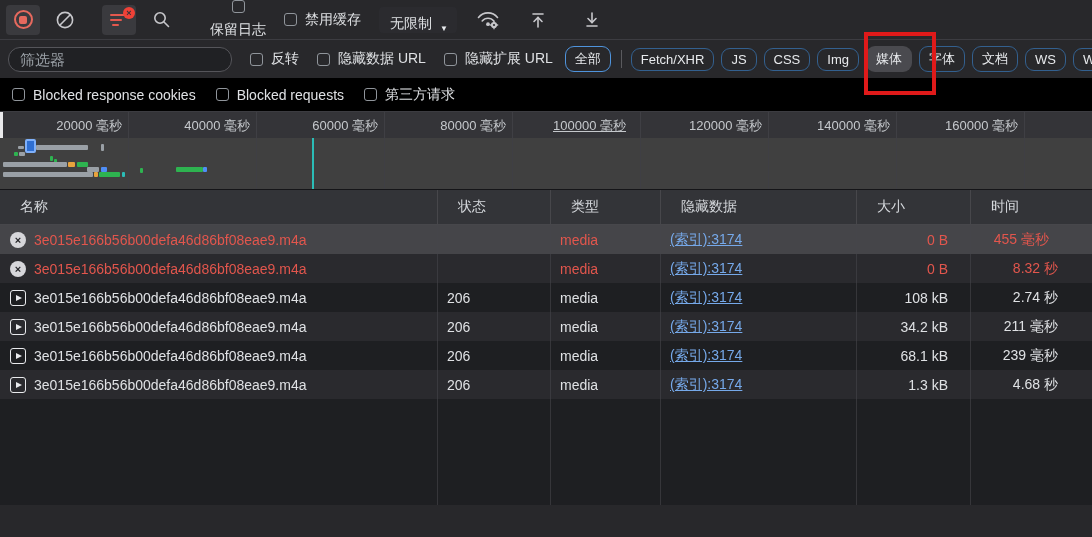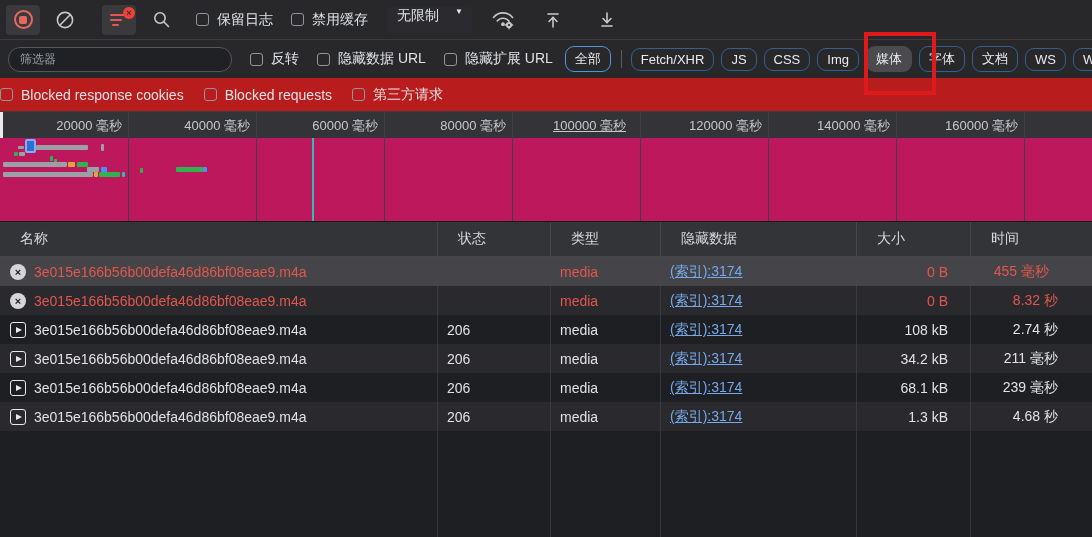--- a/index.html
+++ b/index.html
@@ -23,44 +23,44 @@
   .funnel { position:relative; width:19px; height:14px; }
   .funnel i { position:absolute; height:2.5px; border-radius:2px; background:#e5584e; }
   .funnel i:nth-child(1){ top:1px; left:0; width:17px; }
   .funnel i:nth-child(2){ top:6px; left:0; width:12px; }
   .funnel i:nth-child(3){ top:11px; left:2px; width:7px; }
   .fbadge { position:absolute; top:2px; right:1px; width:12px; height:12px; border-radius:50%;
             background:#ef4137; color:#33333a; font-size:9px; font-weight:bold;
             display:flex; align-items:center; justify-content:center; }
   .check { display:flex; align-items:center; gap:8px; margin-right:18px; white-space:nowrap; cursor:pointer; }
   .cb { width:13px; height:13px; border:1.5px solid #90959b; border-radius:3px; flex:0 0 auto; }
-  .select { height:26px; background:#2b2b2f; border-radius:4px; display:flex; align-items:flex-start;
-            padding:0 9px 0 11px; gap:16px; margin-right:14px; cursor:pointer; }
+  .select { height:26px; background:#2b2b2f; border-radius:4px; display:flex; align-items:flex-end;
+            padding:0 9px 0 11px; gap:8px; margin-right:14px; cursor:pointer; }
   .caret { font-size:8px; color:#e8eaed; }
 
   
   .filterbar { height:38px; display:flex; align-items:center; padding-left:8px;
                background:#28282b; white-space:nowrap; overflow:hidden; }
   .filter-input { width:224px; height:25px; background:#202124; border:1px solid #55555a;
-                  border-radius:12px; color:#22c55e; padding:0 11px; font-size:12px;
+                  border-radius:12px; color:#22c55e; padding:0 11px; font-size:15px;
                   margin-right:18px; outline:none; flex:0 0 auto; }
   .filter-input::placeholder { color:#9aa0a6; }
   .pill { background:none; border:1px solid #33608f; border-radius:9px; padding:3px 9px;
           font-size:13px; color:#e8eaed; margin-right:7px; cursor:pointer;
           font-family:inherit; white-space:nowrap; }
   .pill.selected { border-color:#4f94dd; }
   .pill.hover { background:#4a4a4f; border-color:transparent; }
   .psep { display:inline-block; width:1px; height:18px; background:#5a5a5e; margin:0 9px 0 3px; }
 
   
-  .optionsbar { height:33px; display:flex; align-items:center; gap:2px;
-                background:#b91c1c; }
+  .optionsbar { height:33px; display:flex; align-items:center; padding-left:12px; gap:2px;
+                background:#000000; }
 
   
-  .overview { position:relative; height:111px; background:#be185d;
+  .overview { position:relative; height:79px; background:#404040;
               border-top:1px solid #3c3c41; border-bottom:1px solid #151518; overflow:hidden; }
   .ov-strip { position:absolute; top:0; left:0; right:0; height:26px; background:#343438; }
   .ov-grid { position:absolute; top:0; width:1px; height:100%; background:#3f3f44; }
   .ov-label { position:absolute; top:5px; width:120px; text-align:right;
               font-size:13px; color:#c5c8cc; }
   .ov-bar { position:absolute; border-radius:1px; }
   .ov-marker { position:absolute; border-radius:2px; border:2px solid #7fb0fa; background:#2f6fd2; }
   .ov-event { position:absolute; top:26px; bottom:0; width:2px; }
   .ov-handle { position:absolute; left:0; top:0; width:3px; height:26px; background:#e9e9eb; }
 
@@ -115,21 +115,21 @@
           <i></i>
         </span>
       <span class="fbadge">×</span>
     </button>
     <button class="tbtn">
       <svg width="19" height="19" viewBox="0 0 19 19">
         <circle class="stk" cx="8" cy="8" r="5.2"></circle>
         <line class="stk" x1="12" y1="12" x2="16.5" y2="16.5"></line>
       </svg>
     </button>
-    <label class="check" style="margin-left:10px;">
+    <label class="check" style="margin-left:24px;flex-direction:column;">
       <span class="cb"></span>
       <span>保留日志</span>
     </label>
     <label class="check">
       <span class="cb"></span>
       <span>禁用缓存</span>
     </label>
     <div class="select">
       <span>无限制</span>
       <span class="caret">▼</span>

